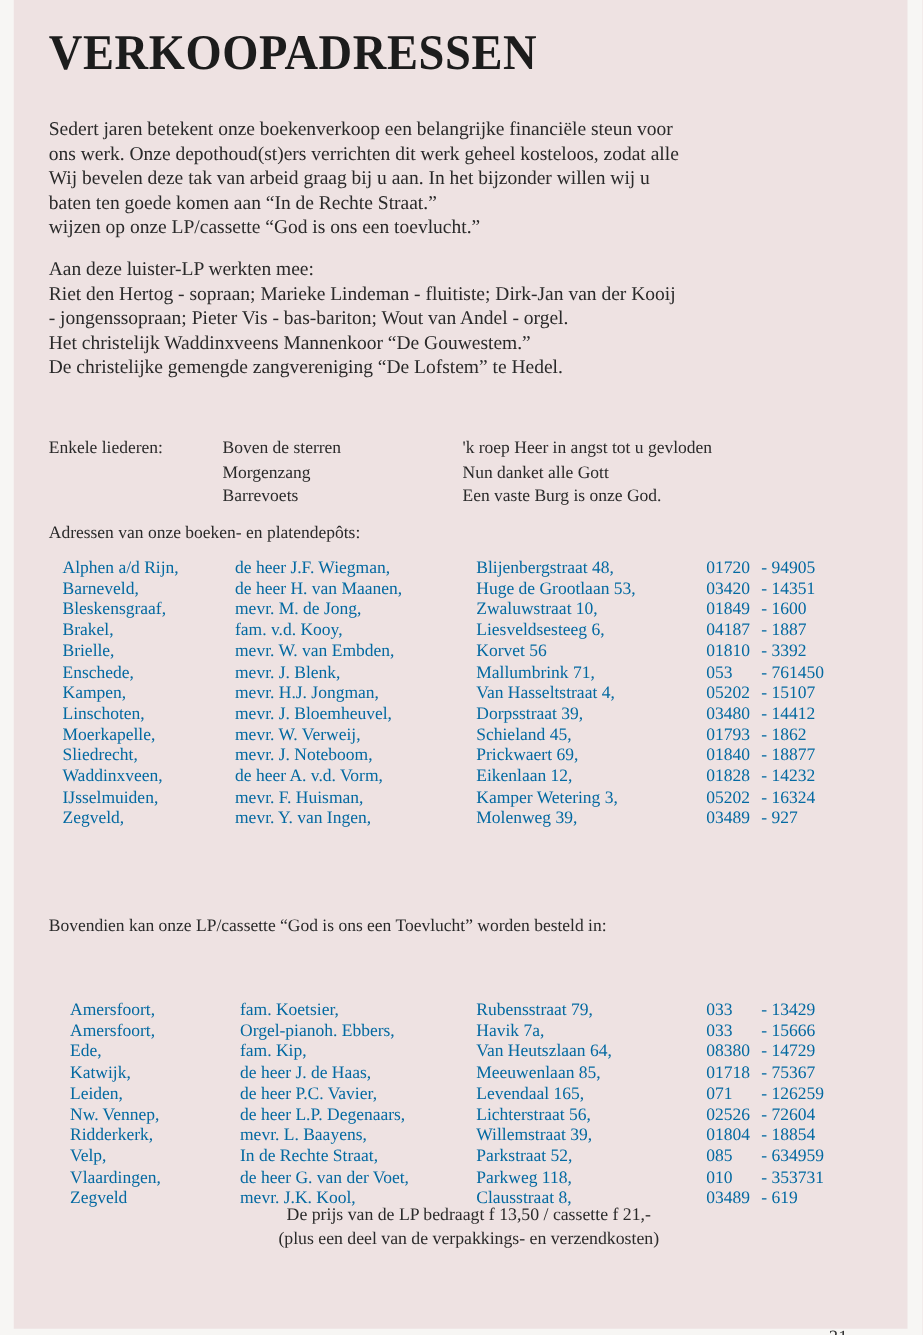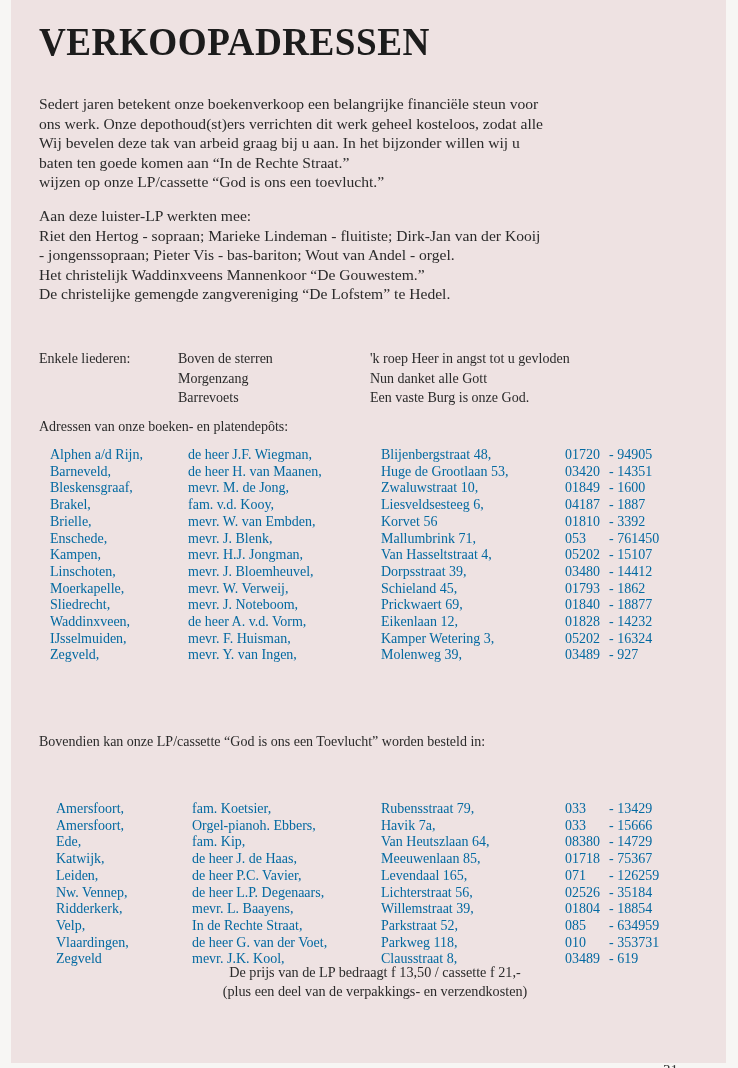--- a/index.html
+++ b/index.html
@@ -219,21 +219,21 @@
         <td>de heer P.C. Vavier,</td>
         <td>Levendaal 165,</td>
         <td>071</td>
         <td>- 126259</td>
       </tr>
       <tr>
         <td>Nw. Vennep,</td>
         <td>de heer L.P. Degenaars,</td>
         <td>Lichterstraat 56,</td>
         <td>02526</td>
-        <td>- 35184</td>
+        <td>- 72604</td>
       </tr>
       <tr>
         <td>Ridderkerk,</td>
         <td>mevr. L. Baayens,</td>
         <td>Willemstraat 39,</td>
         <td>01804</td>
         <td>- 18854</td>
       </tr>
       <tr>
         <td>Velp,</td>

